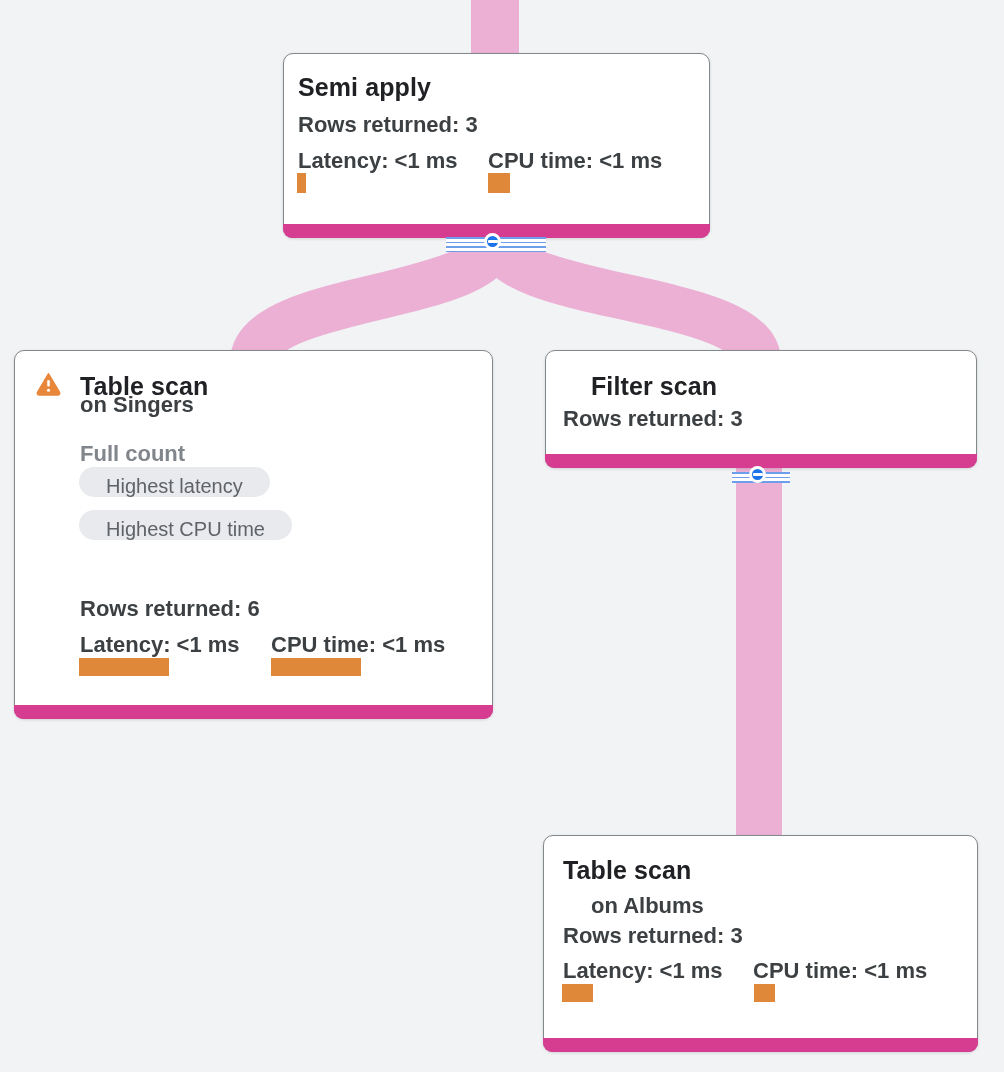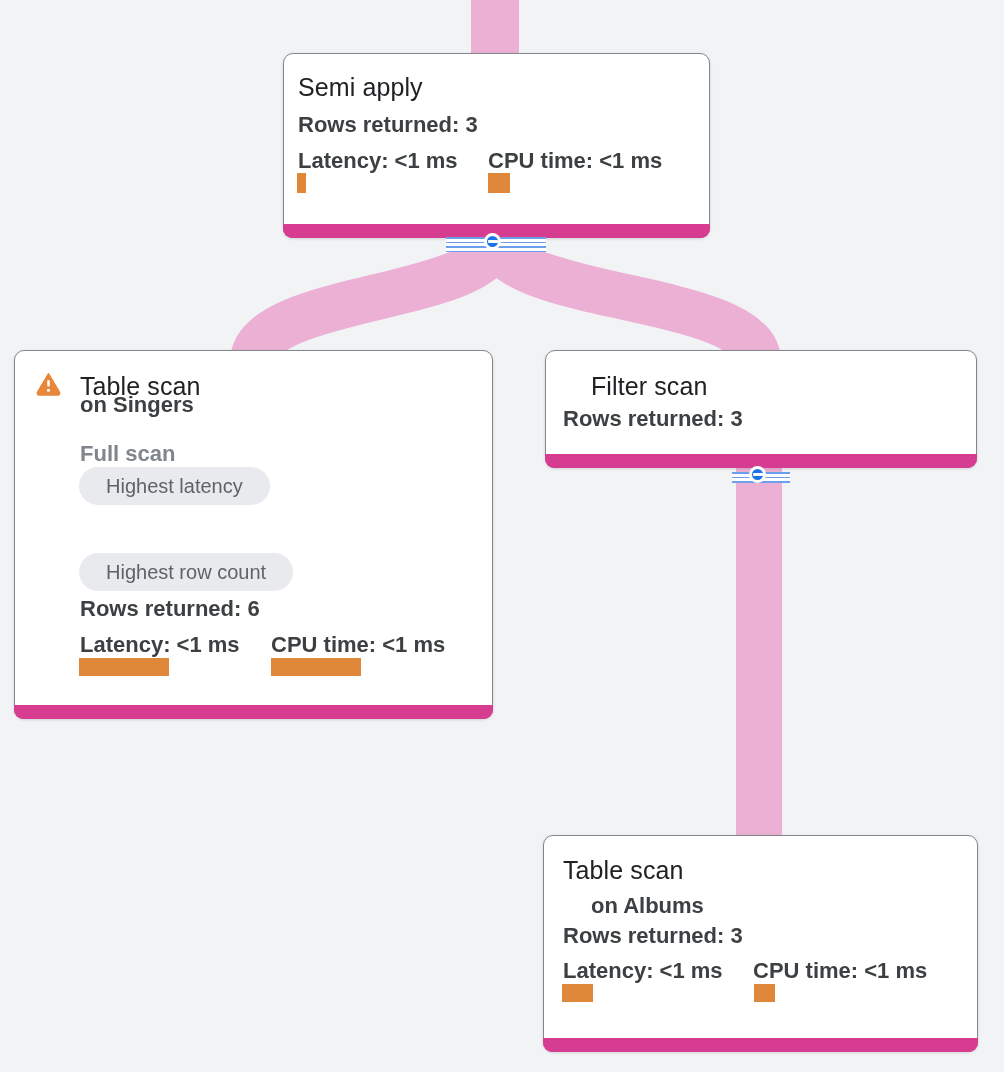--- a/index.html
+++ b/index.html
@@ -20,27 +20,27 @@
   .card{
     position:absolute;background:#fff;border:1.5px solid var(--card-border);
     border-radius:10px;box-shadow:0 1px 3px rgba(60,64,67,.18);
     z-index:2;box-sizing:border-box;
   }
   .footer{
     position:absolute;left:-1px;right:-1px;bottom:-1px;height:14px;
     background:var(--node-bar-magenta);border-radius:0 0 9px 9px;
   }
   .title{
-    position:absolute;font-size:25px;font-weight:400;color:var(--title-color);
+    position:absolute;font-size:25px;font-weight:700;color:var(--title-color);
     letter-spacing:.1px;white-space:nowrap;
   }
   .line{position:absolute;font-size:22px;color:var(--body-color);white-space:nowrap;font-weight:bold;}
   .muted{color:var(--muted-color);}
   .chip{
-    position:absolute;height:38px;line-height:38px;border-radius:19px;
+    position:absolute;height:30px;line-height:38px;border-radius:19px;
     background:var(--chip-bg);color:var(--chip-text);font-size:20px;
     padding:0 27px;white-space:nowrap;
   }
   .bar{position:absolute;background:var(--metric-orange);}
   .warn{position:absolute;width:25px;height:25px;}
 
   .collapse{position:absolute;z-index:3;}
   .stripes{
     position:absolute;
     background:repeating-linear-gradient(to bottom,
@@ -131,23 +131,23 @@
   </div>
 
   <div class="card" id="card-singers">
     <svg class="warn" viewBox="0 0 24 24">
       <path d="M12 2.8 L22.4 20.3 a1.7 1.7 0 0 1 -1.5 2.6 H3.1 a1.7 1.7 0 0 1 -1.5 -2.6 Z" fill="#e8873a" stroke="#e8873a" stroke-width="1.6" stroke-linejoin="round"></path>
       <rect x="10.8" y="8.6" width="2.4" height="6.2" rx="1.2" fill="#fff"></rect>
       <circle cx="12" cy="18.4" r="1.45" fill="#fff"></circle>
     </svg>
     <div class="title">Table scan</div>
     <div class="line sub">on Singers</div>
-    <div class="line scan muted">Full scan</div>
+    <div class="line scan muted">Full count</div>
     <div class="chip chip1">Highest latency</div>
-    <div class="chip chip3">Highest row count</div>
+    <div class="chip chip2">Highest CPU time</div>
     <div class="line rows">Rows returned: 6</div>
     <div class="line m-lat">Latency: &lt;1 ms</div>
     <div class="line m-cpu">CPU time: &lt;1 ms</div>
     <div class="bar b-lat" style="width: 90px;"></div>
     <div class="bar b-cpu" style="width: 90px;"></div>
     <div class="footer"></div>
   </div>
 
   <div class="card" id="card-filter">
     <div class="title">Filter scan</div>

